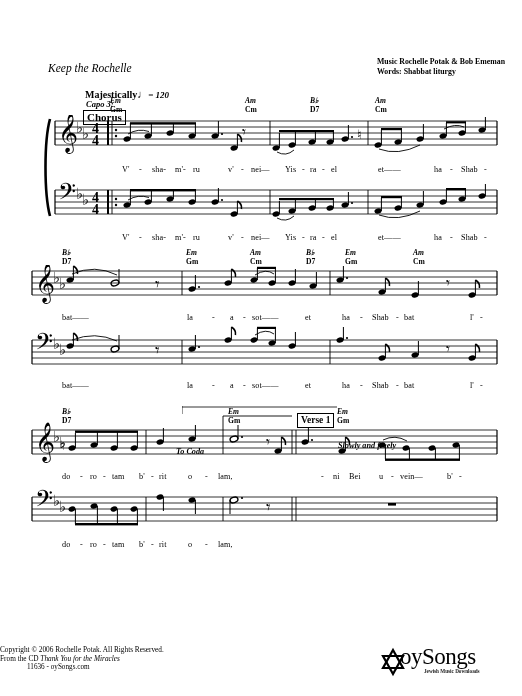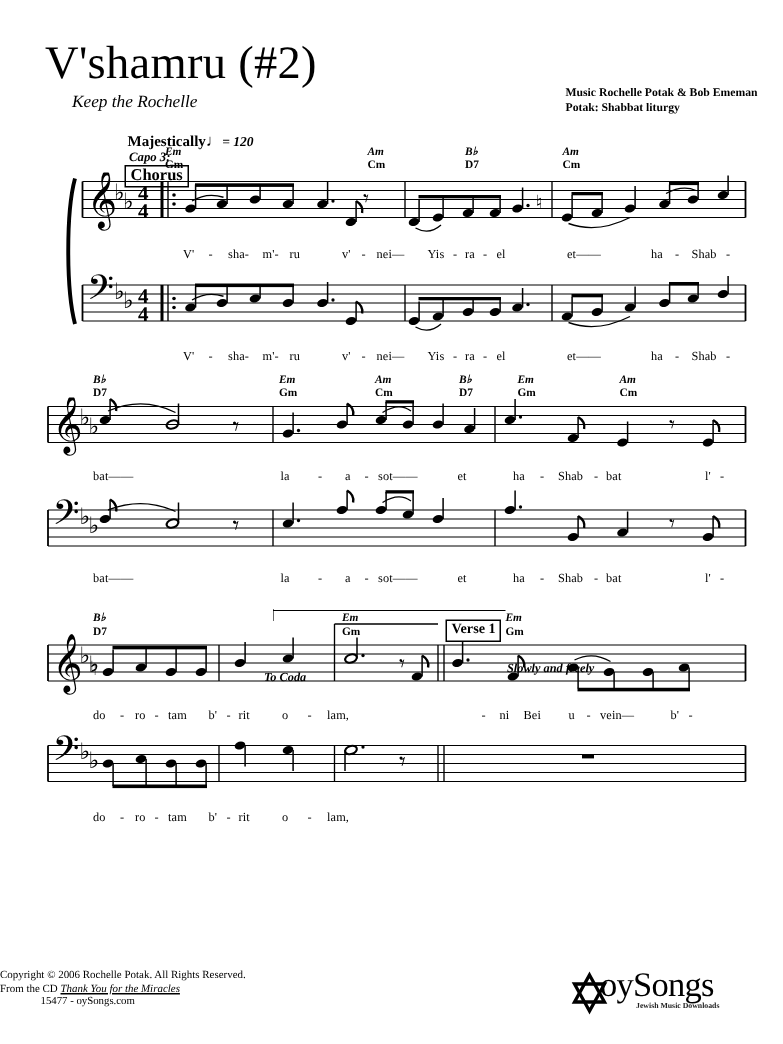--- a/index.html
+++ b/index.html
@@ -69,21 +69,21 @@
   }
 
   
   .sys{position:absolute;left:0;}
 
   
   .copyright{
     position:absolute;left:0;right:0;top:645px;
     font-size:7.3px;line-height:9px;
   }
-  .copyright .cd-title{font-style:italic;text-decoration:underline;}
+  .copyright .cd-title{font-style:italic;}
   .catalog{
     position:absolute;left:27px;top:663px;font-size:7.2px;white-space:nowrap;
   }
   .logo{
     position:absolute;left:378px;top:646px;width:132px;height:40px;
   }
   .logo-text{
     position:absolute;left:22px;top:-2px;
     font-size:23px;font-family:"Liberation Serif", serif;
     letter-spacing:-0.5px;white-space:nowrap;
@@ -91,26 +91,25 @@
   .logo-tag{
     position:absolute;left:46px;top:22px;
     font-size:5.2px;font-weight:bold;white-space:nowrap;color:#222;
   }
 </style>
 </head>
 <body>
 
 <div class="page">
 
-  <div class="title">V'shamru (#2)</div>
   <div class="subtitle">Keep the Rochelle</div>
 
   <div class="credits">
     <span class="ln">Music Rochelle Potak &amp; Bob Ememan</span>
-    <span class="ln">Potak: Shabbat liturgy</span>
+    <span class="ln">Words: Shabbat liturgy</span>
   </div>
 
   <div class="tempo">
     <span>Majestically</span><span class="qnote">♩</span><span class="bpm">= 120</span>
   </div>
   <div class="capo">Capo 3:</div>
 
   <div class="boxlabel" style="left:83px;top:110px;">Chorus</div>
 
   <div class="sys" id="sys1" style="top:115px;">
@@ -724,21 +723,21 @@
   <svg style="position:absolute;left:182px;top:404px;" width="160" height="12">
     <line x1="0" y1="10" x2="0" y2="2" stroke="#000" stroke-width="0.8"></line>
     <line x1="0" y1="3" x2="155" y2="3" stroke="#000" stroke-width="0.8"></line>
   </svg>
 
   <div class="copyright">
     <div>Copyright © 2006 Rochelle Potak. All Rights Reserved.</div>
     <div><span>From the CD </span><span class="cd-title">Thank You for the Miracles</span></div>
   </div>
 
-  <div class="catalog">15477 - oySongs.com</div>
+  <div class="catalog">11636 - oySongs.com</div>
 
   <div class="logo">
     <svg width="30" height="30" style="position:absolute;left:0;top:1px;" viewBox="0 0 30 30">
       <polygon points="15,3 25,21 5,21" fill="none" stroke="#000" stroke-width="2.2"></polygon>
       <polygon points="15,27 5,9 25,9" fill="none" stroke="#000" stroke-width="2.2"></polygon>
     </svg>
     <div class="logo-text">oySongs</div>
     <div class="logo-tag">Jewish Music Downloads</div>
   </div>
 

